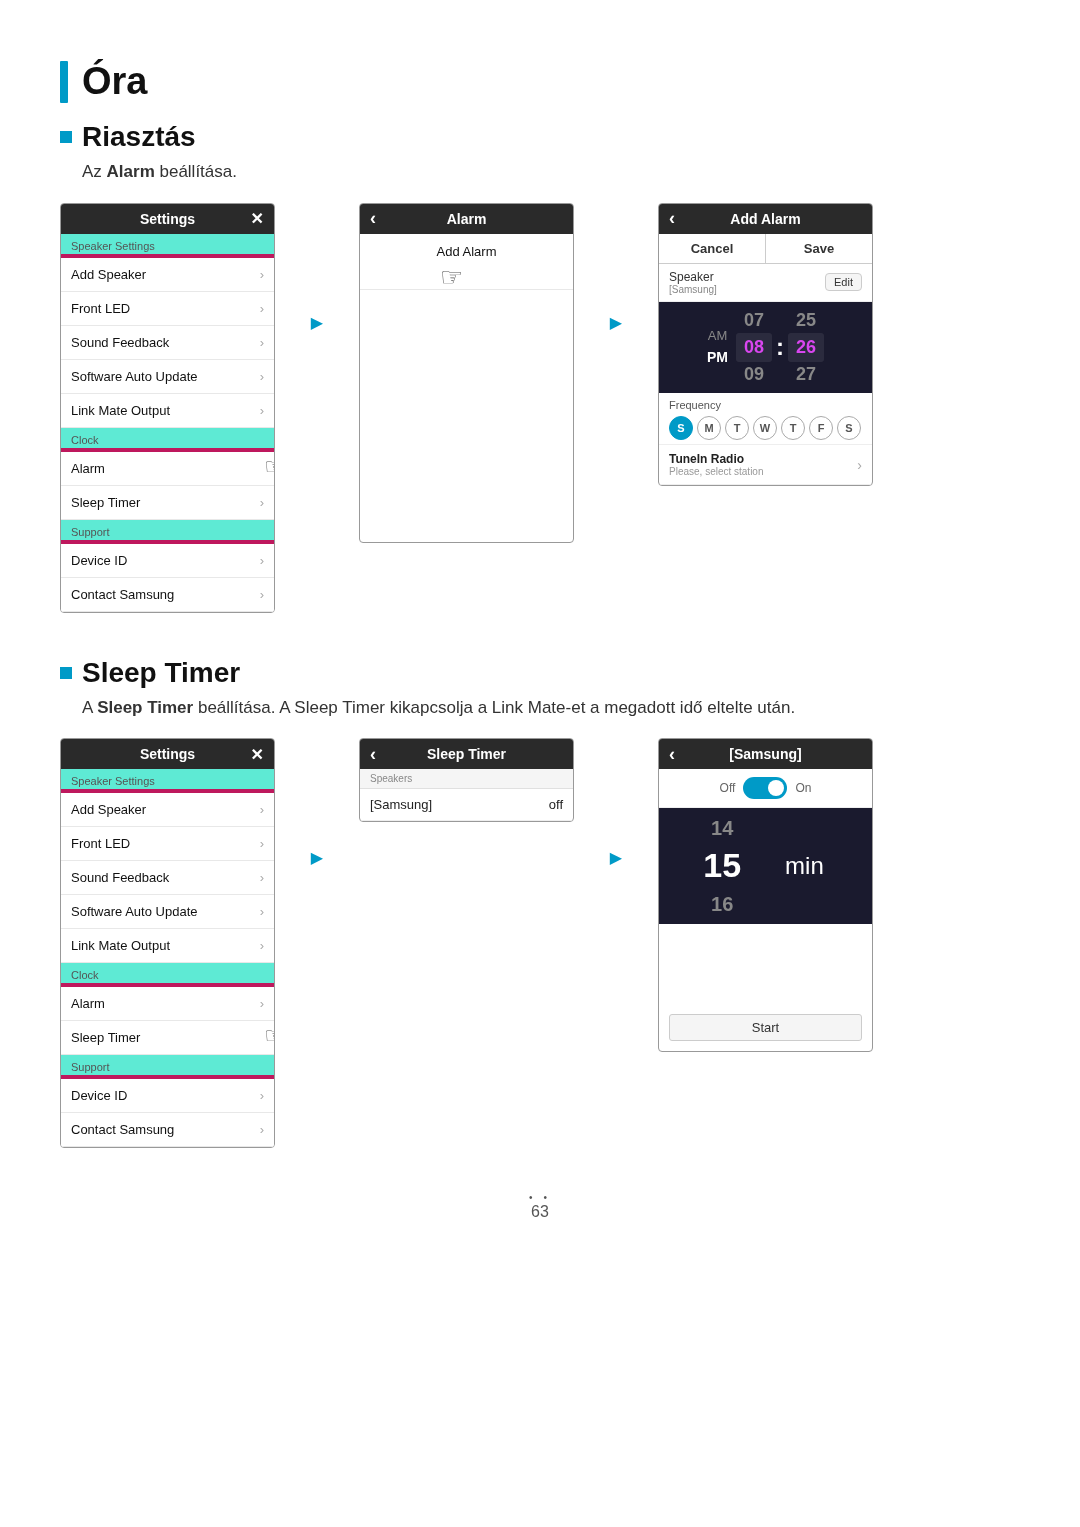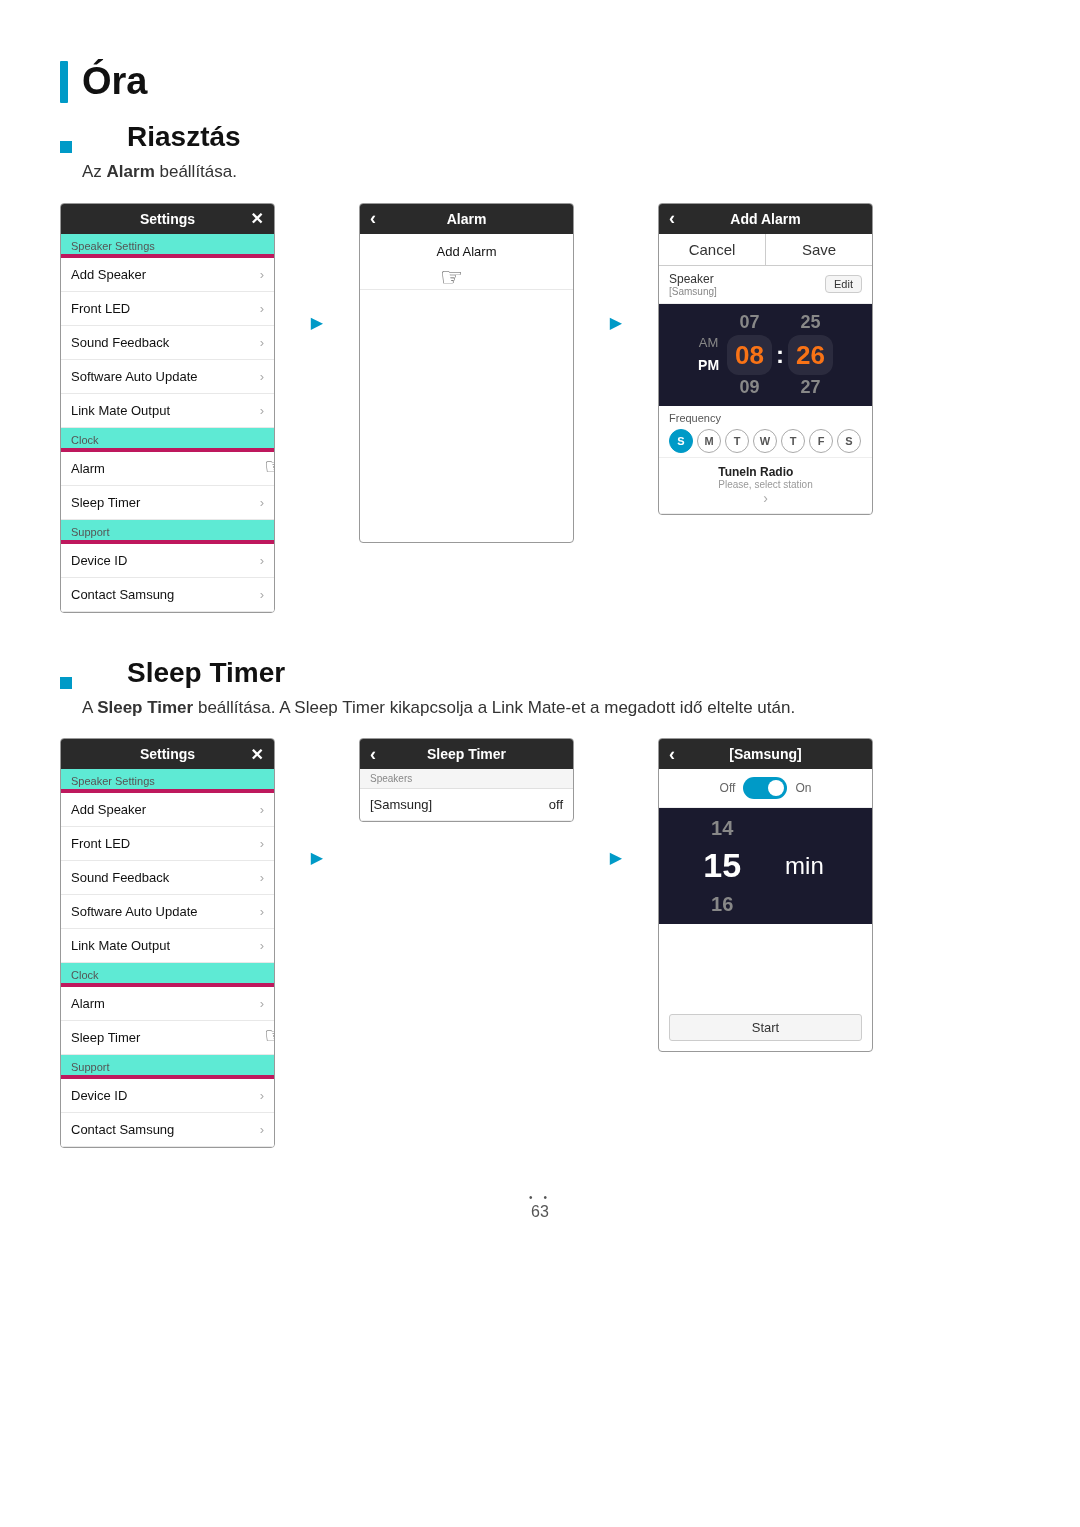--- a/index.html
+++ b/index.html
@@ -30,23 +30,22 @@
       font-weight: bold;
       color: #111;
     }
 
     
     .section {
       margin-bottom: 44px;
     }
     .section-title-row {
       display: flex;
-      align-items: flex-end;
+      align-items: center;
       margin-bottom: 6px;
-      gap: 45px;
     }
     .section-title-square {
       width: 12px;
       height: 12px;
       background: #009ac7;
       margin-right: 10px;
       flex-shrink: 0;
     }
     .section-title {
       font-size: 28px;
@@ -183,23 +182,24 @@
       flex-shrink: 0;
     }
     .add-alarm-actions {
       display: flex;
       border-bottom: 1px solid #ccc;
     }
     .add-alarm-btn {
       flex: 1;
       text-align: center;
       padding: 7px;
-      font-size: 15px;
+      font-size: 13px;
       color: #333;
       border-right: 1px solid #ccc;
+      font-weight: bold;
     }
     .add-alarm-btn:last-child { border-right: none; }
     .add-alarm-speaker-row {
       display: flex;
       align-items: center;
       justify-content: space-between;
       padding: 6px 10px;
       border-bottom: 1px solid #eee;
       font-size: 12px;
     }
@@ -228,25 +228,25 @@
       flex-direction: column;
       align-items: center;
     }
     .time-digit {
       color: #888;
       font-size: 18px;
       line-height: 1.4;
       font-weight: bold;
     }
     .time-digit.active {
-      color: #f97316;
-      font-size: 26px;
+      color: #d946ef;
+      font-size: 18px;
       background: rgba(255,255,255,0.08);
       padding: 2px 8px;
-      border-radius: 12px;
+      border-radius: 3px;
     }
     .time-sep {
       color: #fff;
       font-size: 24px;
       font-weight: bold;
       padding: 10px 2px;
     }
     .ampm-col {
       display: flex;
       flex-direction: column;
@@ -297,21 +297,20 @@
       color: #fff;
     }
 
     
     .tunein-row {
       display: flex;
       align-items: center;
       justify-content: space-between;
       padding: 7px 10px;
       border-bottom: 1px solid #eee;
-      flex-direction: column;
     }
     .tunein-label { font-size: 12px; color: #222; font-weight: bold; }
     .tunein-sub { font-size: 10px; color: #999; }
     .tunein-chevron { color: #aaa; font-size: 14px; }
 
     
     .volume-row {
       padding: 7px 10px;
       border-bottom: 1px solid #eee;
     }

